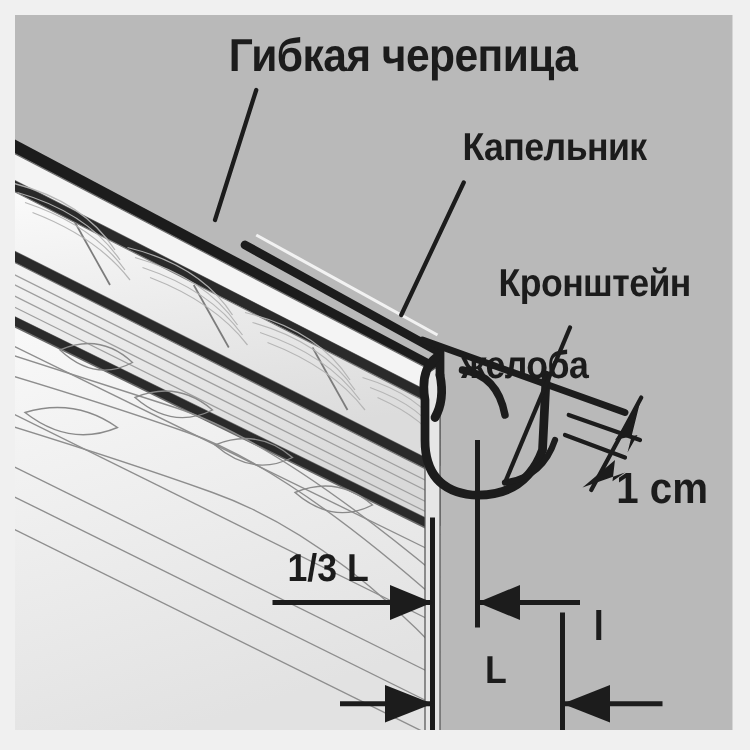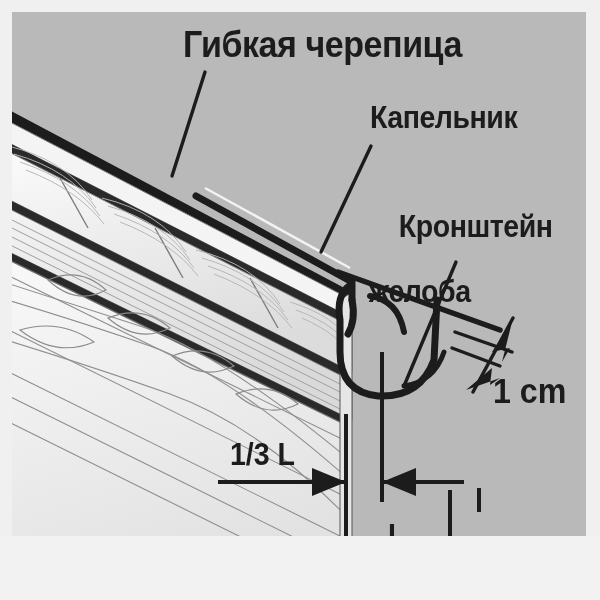--- a/index.html
+++ b/index.html
@@ -3,21 +3,21 @@
 <meta charset="utf-8">
 <style>
   html, body {
     margin: 0;
     padding: 0;
     background: #f2f2f2;
   }
   #diagram-root {
     position: relative;
     width: 600px;
-    height: 536px;
+    height: 600px;
     overflow: hidden;
     font-family: "Liberation Sans", "DejaVu Sans", sans-serif;
     background: #15803d;
   }
   #diagram-svg {
     position: absolute;
     left: 0;
     top: 0;
     width: 600px;
     height: 600px;

